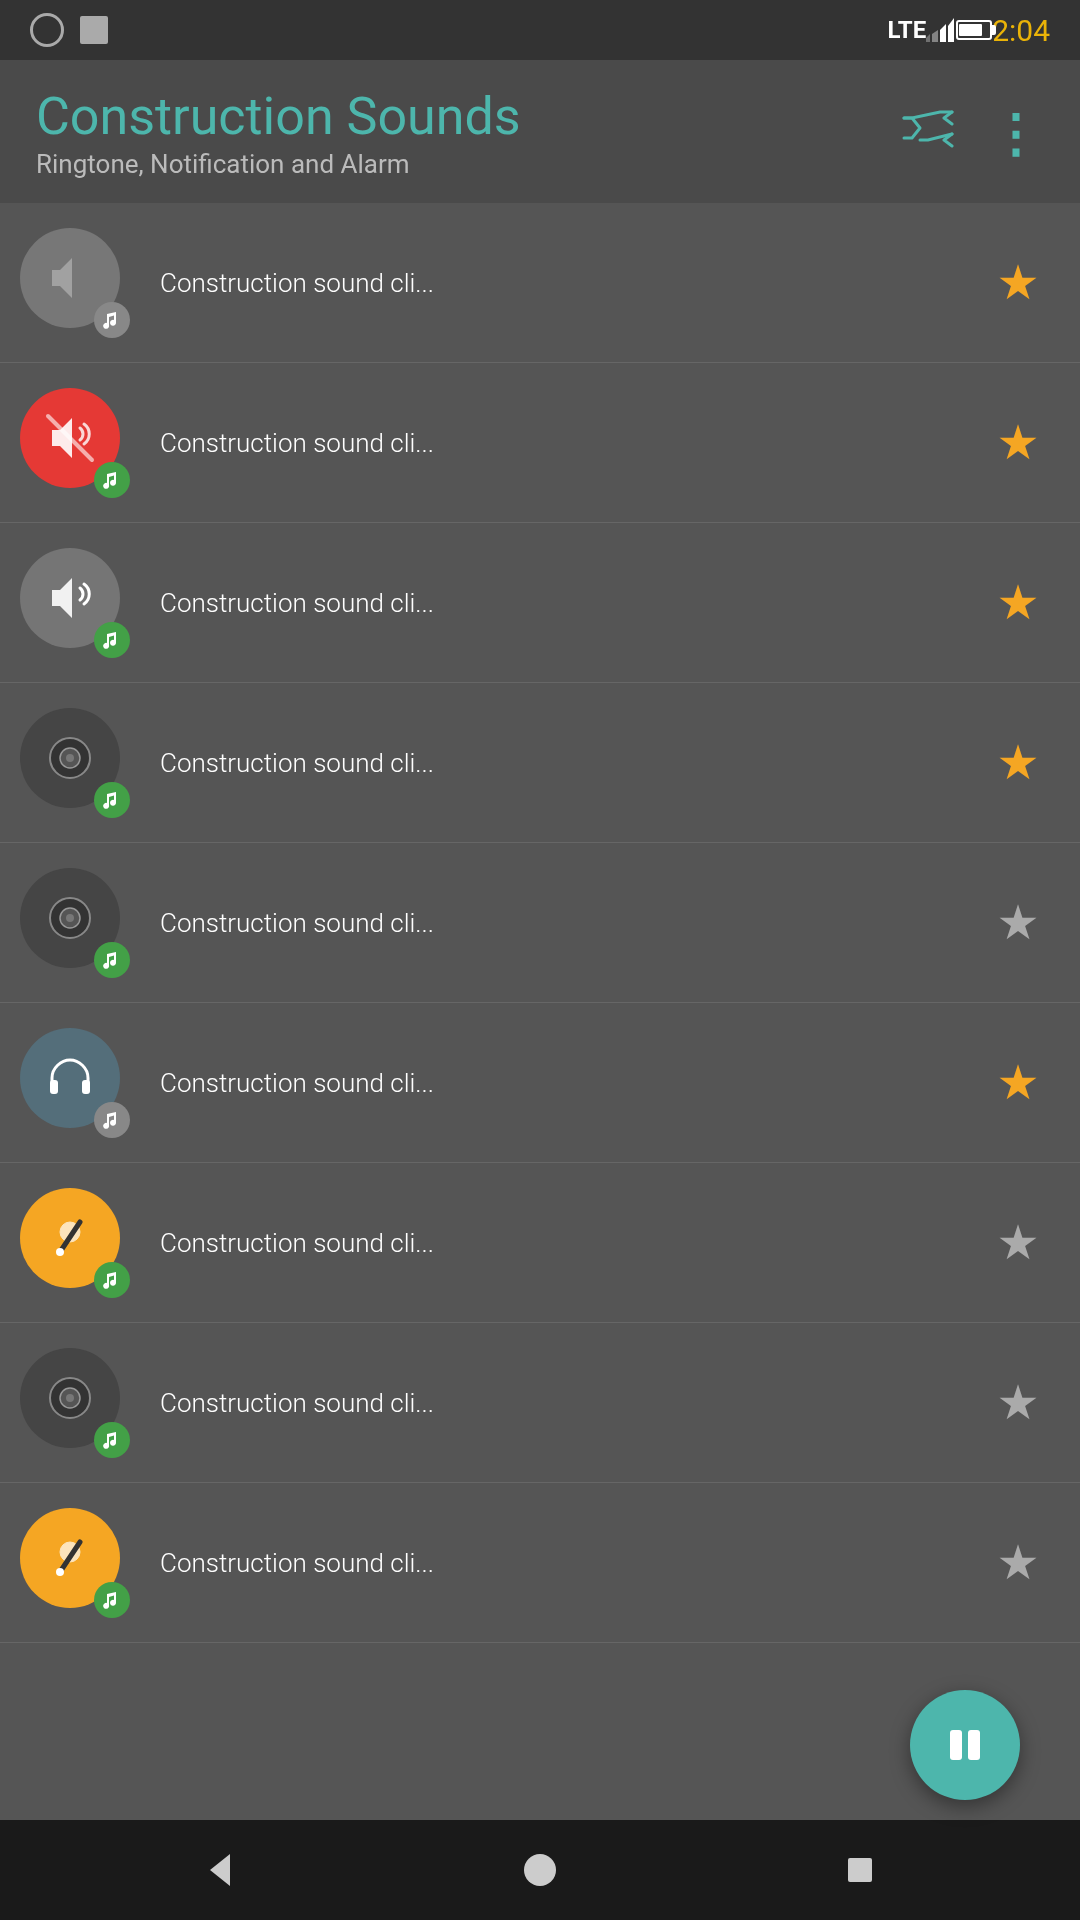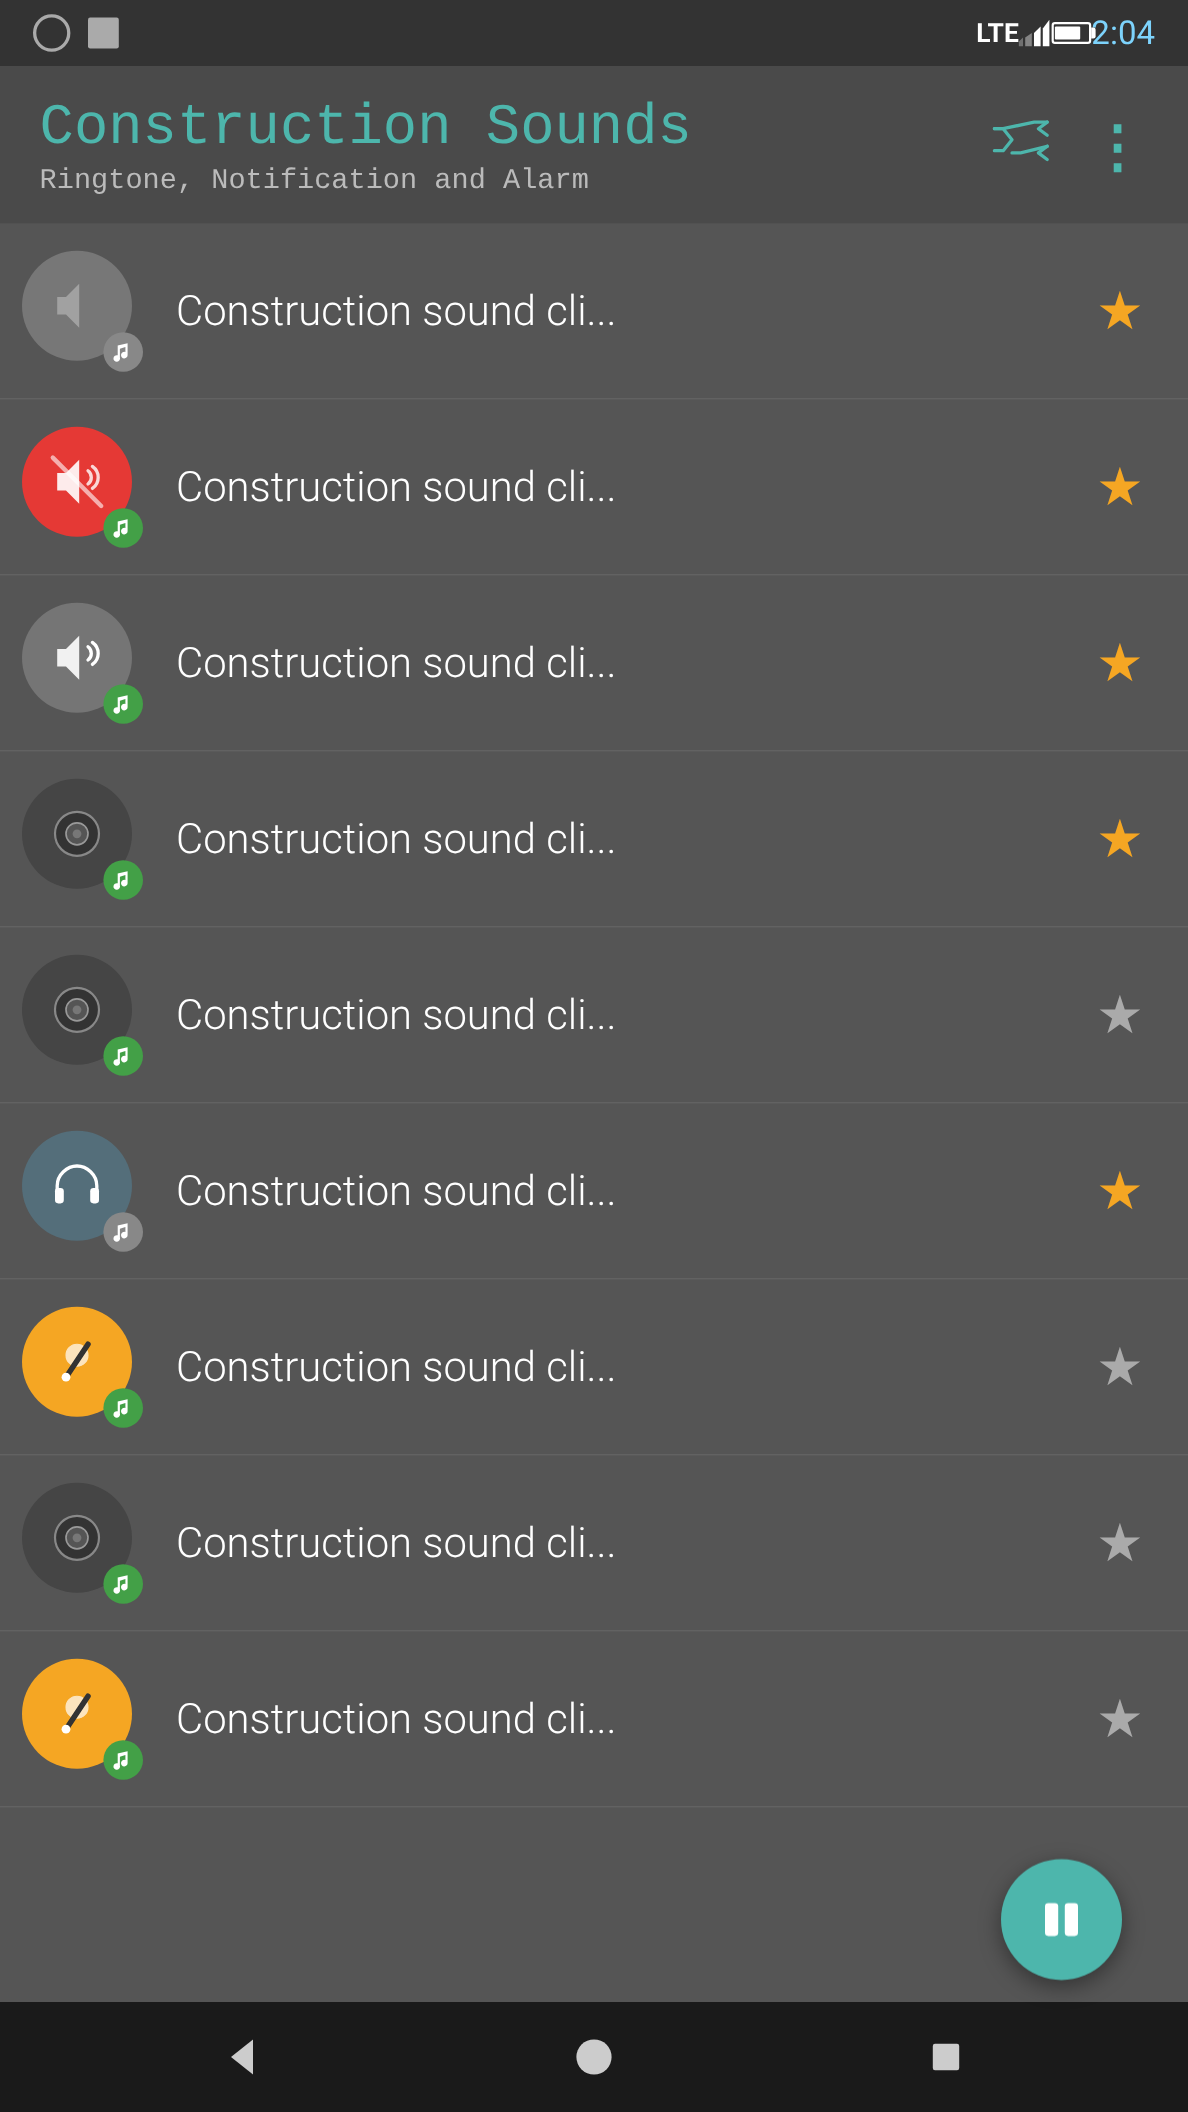--- a/index.html
+++ b/index.html
@@ -69,32 +69,32 @@
     .battery-fill {
       background: #fff;
       height: 12px;
       width: 70%;
       margin: 0 1px;
       border-radius: 1px;
     }
     .status-time {
       font-size: 30px;
       font-weight: 400;
-      color: #7dd3fc;
+      color: #eab308;
     }
 
     
     .header {
       background-color: #4a4a4a;
       padding: 28px 36px 24px 36px;
       display: flex;
       align-items: center;
       justify-content: space-between;
     }
-    .header-left { flex: 1; font-family: Liberation Mono, monospace; }
+    .header-left { flex: 1; }
     .header-title {
       font-size: 52px;
       font-weight: 400;
       color: #4db6ac;
       line-height: 1.1;
     }
     .header-subtitle {
       font-size: 26px;
       color: #bbbbbb;
       margin-top: 4px;
@@ -152,21 +152,21 @@
       height: 36px;
       border-radius: 50%;
       display: flex;
       align-items: center;
       justify-content: center;
       font-size: 18px;
     }
 
     .item-title {
       flex: 1;
-      font-size: 38px;
+      font-size: 26px;
       color: #ffffff;
       font-weight: 300;
       white-space: nowrap;
       overflow: hidden;
       text-overflow: ellipsis;
     }
 
     .star-btn {
       width: 64px;
       height: 64px;

